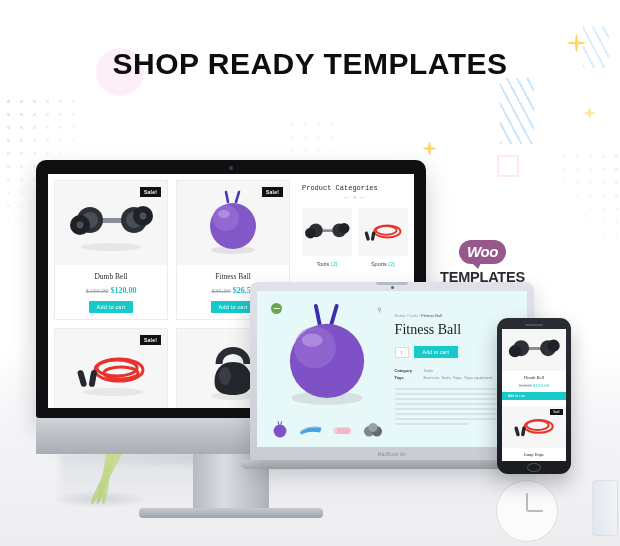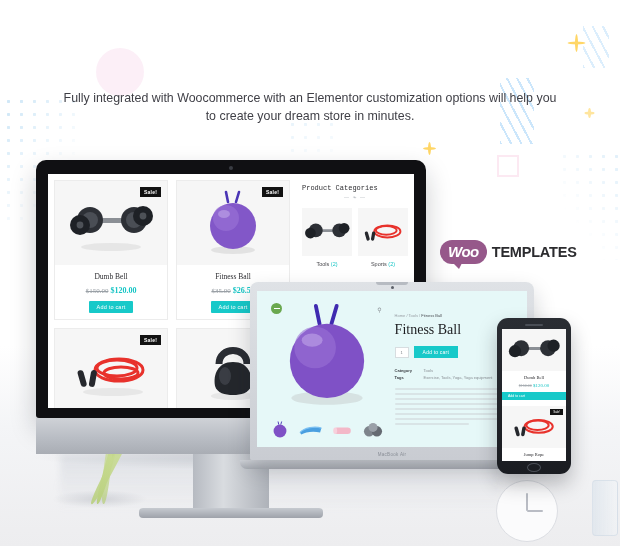--- a/index.html
+++ b/index.html
@@ -251,21 +251,21 @@
   .ph-img { height:42px; background:#f6f6f6; display:flex;align-items:center;justify-content:center; overflow:hidden;}
   .ph-name { text-align:center; font-family:"Liberation Serif",serif; font-size:4.5px; color:#2d2d31; margin-top:4px;}
   .ph-price { text-align:center; font-family:"Liberation Serif",serif; font-size:5px; margin-top:3px;}
   .ph-price .o { color:#a8aeb3; text-decoration:line-through; font-size:4px;}
   .ph-price .n { color:#17c5c5; }
   .ph-btn { display:block; margin:4px auto 0 auto; background:#17c9c9; color:#fff; font-size:3.5px; padding:2px 6px;}
   .ph-img2 { height:42px; background:#f6f6f6; margin-top:6px; display:flex;align-items:center;justify-content:center; position:relative; overflow:hidden;}
   .ph-sale { position:absolute; right:3px; top:3px; background:#111; color:#fff; font-size:3px; padding:1px 3px;}
 
   
-  .woo { position: absolute; left: 440px; top: 240px; display:flex; align-items:center; gap:5px;}
+  .woo { position: absolute; left: 440px; top: 240px; display:flex; align-items:center; gap:5px;flex-direction:column;}
   .woo-bubble {
     background:#96588a; color:#fff; font-size:15px; font-weight:bold; font-style:italic;
     padding: 3px 8px 4px 8px; border-radius: 12px; position:relative; letter-spacing:-.5px;
   }
   .woo-bubble::after {
     content:""; position:absolute; left: 13px; bottom:-5px; width:0;height:0;
     border-left: 6px solid transparent; border-right: 3px solid transparent;
     border-top: 6px solid #96588a;
   }
   .woo-txt { color:#2b2b2e; font-size:14.5px; font-weight:bold; letter-spacing:-.2px;}
@@ -284,21 +284,21 @@
     <div class="dot-grid"></div>
     <div class="dot-grid mid"></div>
     <div class="dot-grid right"></div>
     <div class="diag-lines"></div>
     <div class="diag-lines two"></div>
     <div class="star s1"></div>
     <div class="star s2"></div>
     <div class="star s3"></div>
   </div>
 
-  <div class="subhead">Fully integrated with Woocommerce with an Elementor customization options will help you to create your dream store in minutes.</div>
+  <div class="headline">SHOP READY TEMPLATES</div>
 
   <div class="desk"></div>
   <div class="desk-shadow"></div>
   <div class="reflect"></div>
 
   <div class="plant">
     <div class="plant-shadow"></div>
     <div class="leaf l1"></div>
     <div class="leaf l2"></div>
     <div class="leaf l3"></div>

